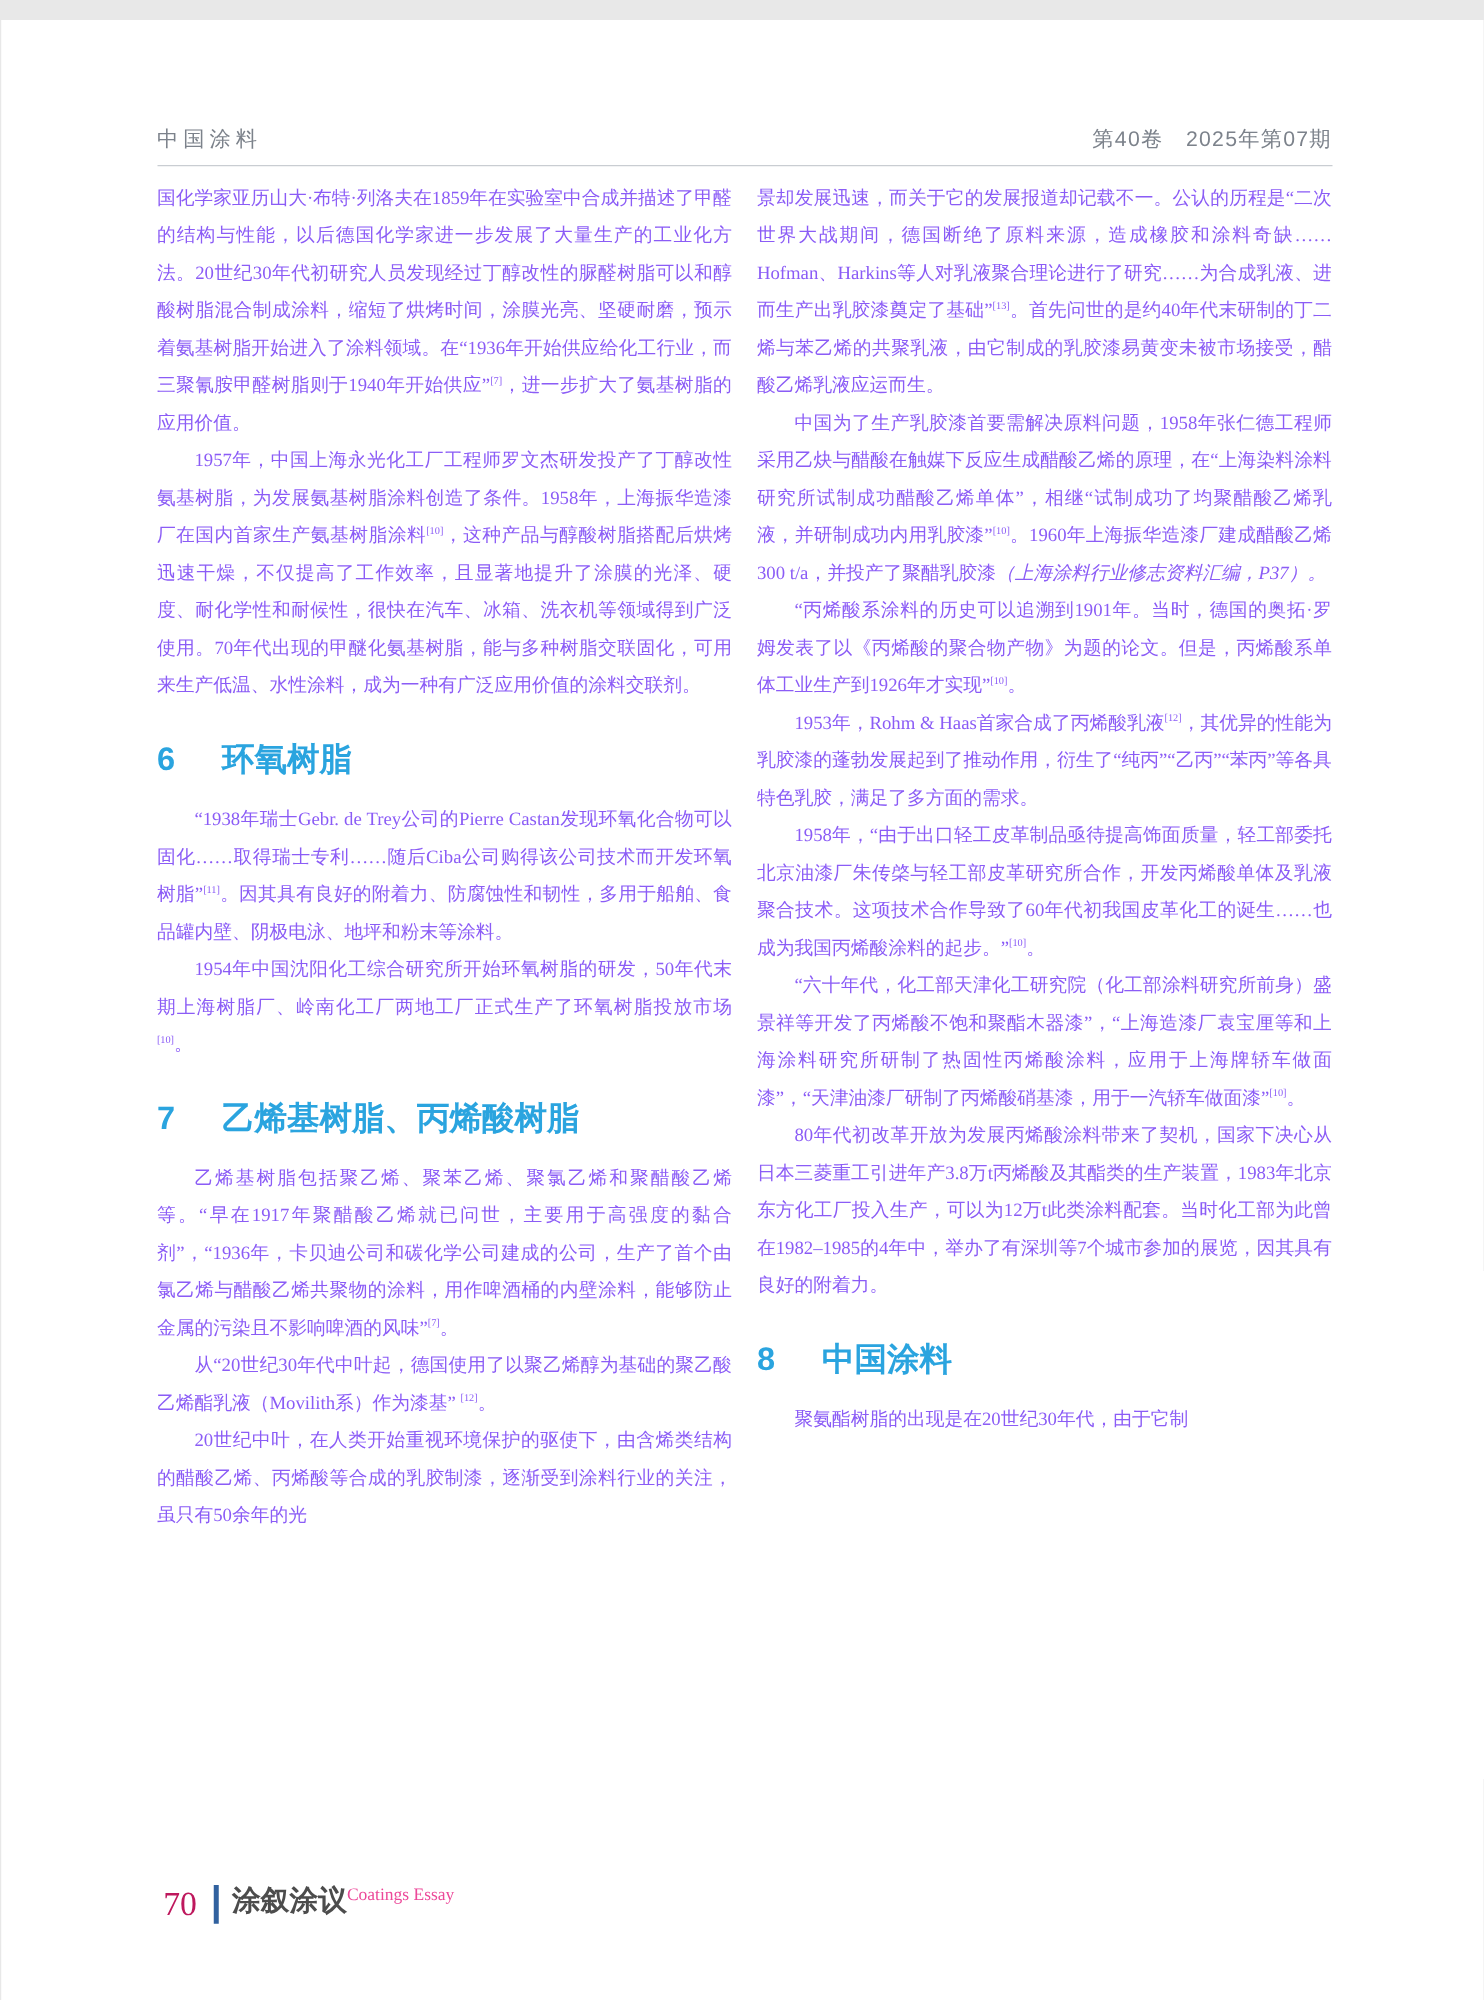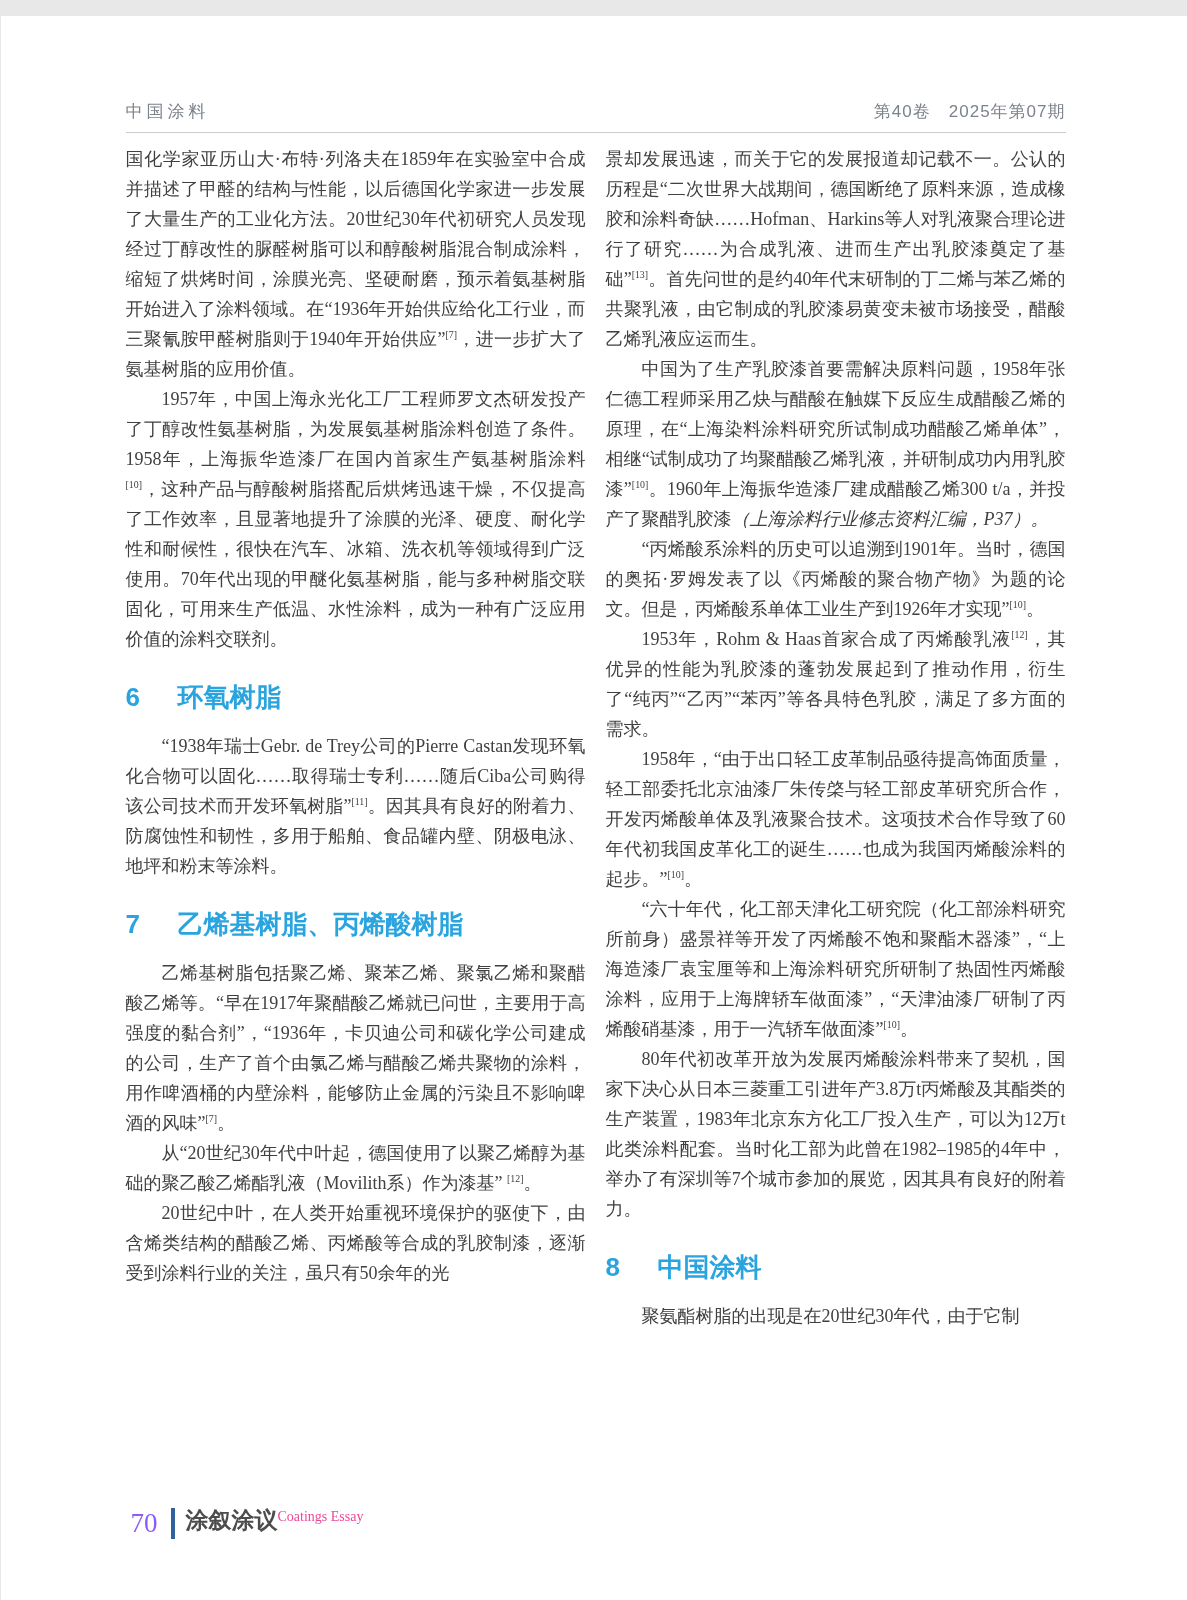--- a/index.html
+++ b/index.html
@@ -22,41 +22,41 @@
   .journal-name{letter-spacing:4px;}
   .issue-info{letter-spacing:1px;}
   
   .columns{
     position:absolute;left:125px;top:128px;width:940px;
     display:flex;gap:20px;
   }
   .col{width:460px;}
   p.body{
     margin:0;
-    font-size:18px;line-height:30px;color:#404040;
+    font-size:15px;line-height:30px;color:#8b5cf6;
     text-align:justify;text-indent:2em;
   }
   p.noindent{text-indent:0;}
   sup{font-size:0.55em;vertical-align:super;line-height:0;}
   .kai{font-style:italic;}
   h2.sec{
     margin:26px 0 17px 0;
     font-family:"Liberation Sans",sans-serif;
     font-weight:bold;font-size:26px;line-height:34px;
     color:#2aa4df;display:flex;align-items:baseline;
   }
   h2.sec .sec-num{width:52px;flex:0 0 auto;}
   
   .footer{
     position:absolute;left:130px;top:1492px;
     display:flex;align-items:stretch;
   }
   .page-num{
     font-family:"Liberation Serif",serif;
-    font-size:27px;color:#8b5cf6;
+    font-size:27px;color:#be185d;
     align-self:center;margin-right:13px;
   }
   .bar{width:4px;background:#31619f;margin-right:11px;}
   .col-name-wrap{display:flex;justify-content:center;}
   .sec-name{
     font-family:"Liberation Sans",sans-serif;
     font-weight:bold;font-size:23px;line-height:25px;color:#4c4c4c;
   }
   .sec-name-en{
     font-family:"Liberation Serif",serif;
@@ -76,20 +76,21 @@
   <div class="columns">
 
     <div class="col">
       <p class="body noindent">国化学家亚历山大·布特·列洛夫在1859年在实验室中合成并描述了甲醛的结构与性能，以后德国化学家进一步发展了大量生产的工业化方法。20世纪30年代初研究人员发现经过丁醇改性的脲醛树脂可以和醇酸树脂混合制成涂料，缩短了烘烤时间，涂膜光亮、坚硬耐磨，预示着氨基树脂开始进入了涂料领域。在“1936年开始供应给化工行业，而三聚氰胺甲醛树脂则于1940年开始供应”<sup>[7]</sup>，进一步扩大了氨基树脂的应用价值。</p>
       <p class="body">1957年，中国上海永光化工厂工程师罗文杰研发投产了丁醇改性氨基树脂，为发展氨基树脂涂料创造了条件。1958年，上海振华造漆厂在国内首家生产氨基树脂涂料<sup>[10]</sup>，这种产品与醇酸树脂搭配后烘烤迅速干燥，不仅提高了工作效率，且显著地提升了涂膜的光泽、硬度、耐化学性和耐候性，很快在汽车、冰箱、洗衣机等领域得到广泛使用。70年代出现的甲醚化氨基树脂，能与多种树脂交联固化，可用来生产低温、水性涂料，成为一种有广泛应用价值的涂料交联剂。</p>
       <h2 class="sec">
         <span class="sec-num">6</span>
         <span>环氧树脂</span>
       </h2>
       <p class="body">“1938年瑞士Gebr. de Trey公司的Pierre Castan发现环氧化合物可以固化……取得瑞士专利……随后Ciba公司购得该公司技术而开发环氧树脂”<sup>[11]</sup>。因其具有良好的附着力、防腐蚀性和韧性，多用于船舶、食品罐内壁、阴极电泳、地坪和粉末等涂料。</p>
+      <p class="body">1954年中国沈阳化工综合研究所开始环氧树脂的研发，50年代末期上海树脂厂、岭南化工厂两地工厂正式生产了环氧树脂投放市场<sup>[10]</sup>。</p>
       <h2 class="sec">
         <span class="sec-num">7</span>
         <span>乙烯基树脂、丙烯酸树脂</span>
       </h2>
       <p class="body">乙烯基树脂包括聚乙烯、聚苯乙烯、聚氯乙烯和聚醋酸乙烯等。“早在1917年聚醋酸乙烯就已问世，主要用于高强度的黏合剂”，“1936年，卡贝迪公司和碳化学公司建成的公司，生产了首个由氯乙烯与醋酸乙烯共聚物的涂料，用作啤酒桶的内壁涂料，能够防止金属的污染且不影响啤酒的风味”<sup>[7]</sup>。</p>
       <p class="body">从“20世纪30年代中叶起，德国使用了以聚乙烯醇为基础的聚乙酸乙烯酯乳液（Movilith系）作为漆基” <sup>[12]</sup>。</p>
       <p class="body">20世纪中叶，在人类开始重视环境保护的驱使下，由含烯类结构的醋酸乙烯、丙烯酸等合成的乳胶制漆，逐渐受到涂料行业的关注，虽只有50余年的光</p>
     </div>
 
     <div class="col">

